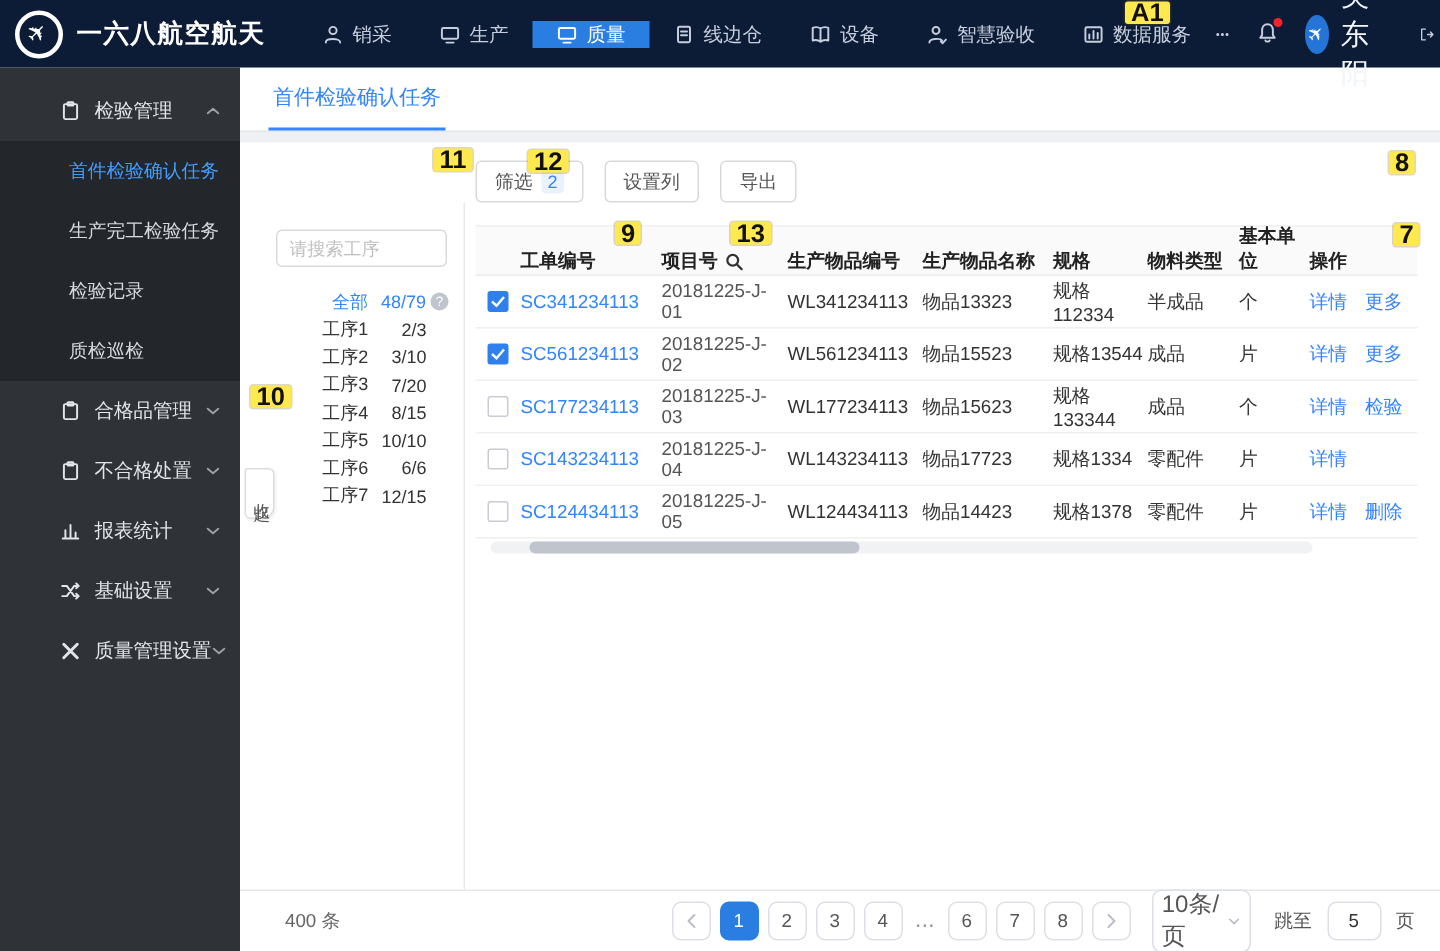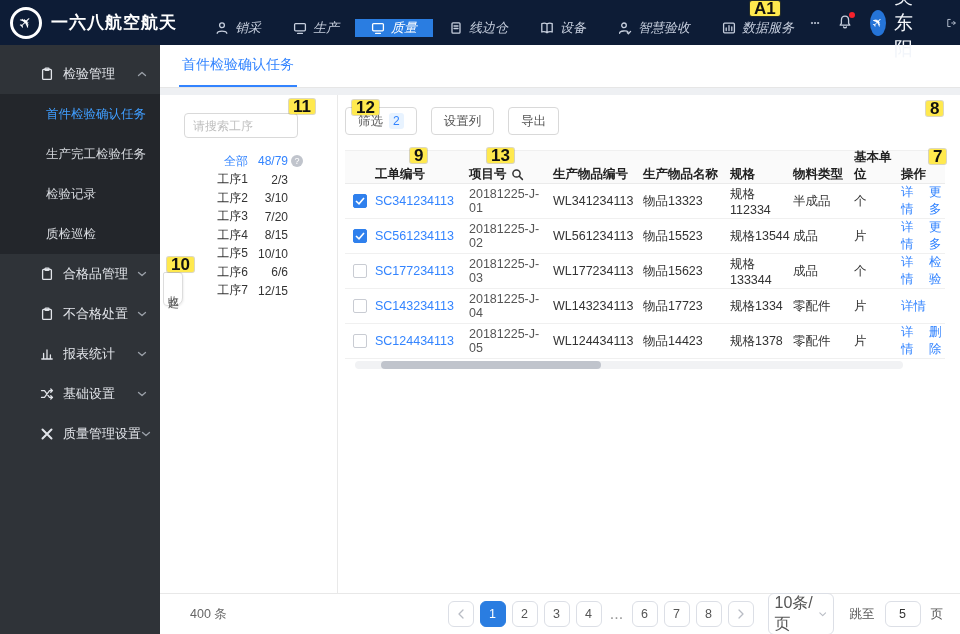--- a/index.html
+++ b/index.html
@@ -6,21 +6,21 @@
   html,body { width: 960px; height: 634px; }
   body { font-family: "Liberation Sans", "DejaVu Sans", sans-serif; position: relative; overflow: hidden; background: #eef0f3; }
   .app { position: absolute; inset: 0; }
 
   
   .navbar { position: absolute; top:0; left:0; right:0; height: 45px; background: #0d1c36; display: flex; align-items: center; color: #c6cedd; z-index: 5; }
   .brand { display: flex; align-items: center; padding-left: 10px; flex: 0 0 auto; }
   .logo { width: 32px; height: 32px; border: 3px solid #fff; border-radius: 50%; display: flex; align-items: center; justify-content: center; }
   .logo .plane { color: #fff; font-size: 16px; transform: rotate(-45deg); line-height: 1; }
   .brand-name { color: #fff; font-size: 17px; font-weight: bold; margin-left: 9px; letter-spacing: 1px; white-space: nowrap; }
-  .topmenu { display: flex; align-items: flex-end; height: 29px; margin-left: 22px; font-style: italic; }
+  .topmenu { display: flex; align-items: center; height: 29px; margin-left: 22px; }
   .top-item { display: flex; align-items: center; padding: 0 16px; font-size: 13px; cursor: pointer; white-space: nowrap; }
   .top-item svg { margin-right: 6px; }
   .top-item.active { background: #2a7de1; color: #fff; }
   .nav-right { margin-left: auto; display: flex; align-items: center; gap: 17px; padding-right: 16px; }
   .bell-wrap { position: relative; display: inline-flex; cursor: pointer; }
   .bell-dot { position: absolute; top: -2px; right: -2px; width: 6px; height: 6px; border-radius: 50%; background: #f5222d; }
   .avatar { width: 26px; height: 26px; border-radius: 50%; background: #2574d8; color: #fff; display: inline-flex; align-items: center; justify-content: center; font-size: 13px; cursor: pointer; }
   .avatar span { transform: rotate(-45deg); }
   .username { color: #f2f5fa; font-size: 19px; margin-left: -9px; cursor: pointer; }
   .logout { display: inline-flex; align-items: center; gap: 6px; font-size: 13px; cursor: pointer; color: #c6cedd; }
@@ -33,21 +33,21 @@
   .submenu { background: #23262b; }
   .sitem { height: 40px; display: flex; align-items: center; padding-left: 46px; color: #d6d9de; font-size: 12.5px; cursor: pointer; white-space: nowrap; }
   .sitem.active { color: #409eff; }
 
   
   .content { position: absolute; left: 160px; top: 45px; right: 0; bottom: 0; background: #eef0f3; }
   .tabstrip { height: 43px; background: #fff; border-bottom: 1px solid #e6e6e6; display: flex; align-items: flex-end; padding-left: 19px; }
   .tab { font-size: 14px; color: #3384ff; padding: 0 3px 11px 3px; border-bottom: 2px solid #3384ff; cursor: pointer; }
 
   .panel { position: absolute; top: 50px; left: 0; right: 0; bottom: 41px; background: #fff; display: flex; }
-  .proc-panel { width: 178px; border-right: 1px solid #e9e9e9; flex: 0 0 auto; position: relative; }
+  .proc-panel { width: 150px; border-right: 1px solid #e9e9e9; flex: 0 0 auto; position: relative; margin-top: 40px; }
   .proc-search { margin: 18px 0 0 24px; width: 114px; height: 25px; border: 1px solid #d9d9d9; border-radius: 4px; padding: 0 8px; font-size: 12px; color: #333; outline: none; font-family: inherit; }
   .proc-search::placeholder { color: #bfbfbf; }
   .proc-list { margin-top: 14px; font-size: 12px; }
   .proc-row { display: flex; align-items: center; height: 18.5px; padding-right: 10px; cursor: pointer; }
   .proc-row .pname { width: 88px; text-align: right; color: #333; }
   .proc-row .pcnt { width: 40px; text-align: right; color: #333; }
   .proc-row.all .pname, .proc-row.all .pcnt { color: #3384ff; }
   .qmark { width: 12px; height: 12px; border-radius: 50%; background: #c0c4cc; color: #fff; font-size: 9px; line-height: 12px; text-align: center; margin-left: 3px; flex: 0 0 auto; cursor: pointer; }
   .collapse-tab { position: absolute; left: 3px; top: 177px; width: 20px; height: 34px; background: #fff; border: 1px solid #ddd; border-radius: 2px 4px 8px 4px; display: flex; align-items: center; justify-content: center; writing-mode: vertical-rl; font-size: 11px; color: #555; letter-spacing: 2px; cursor: pointer; box-shadow: 1px 1px 2px rgba(0,0,0,.06); }
 

